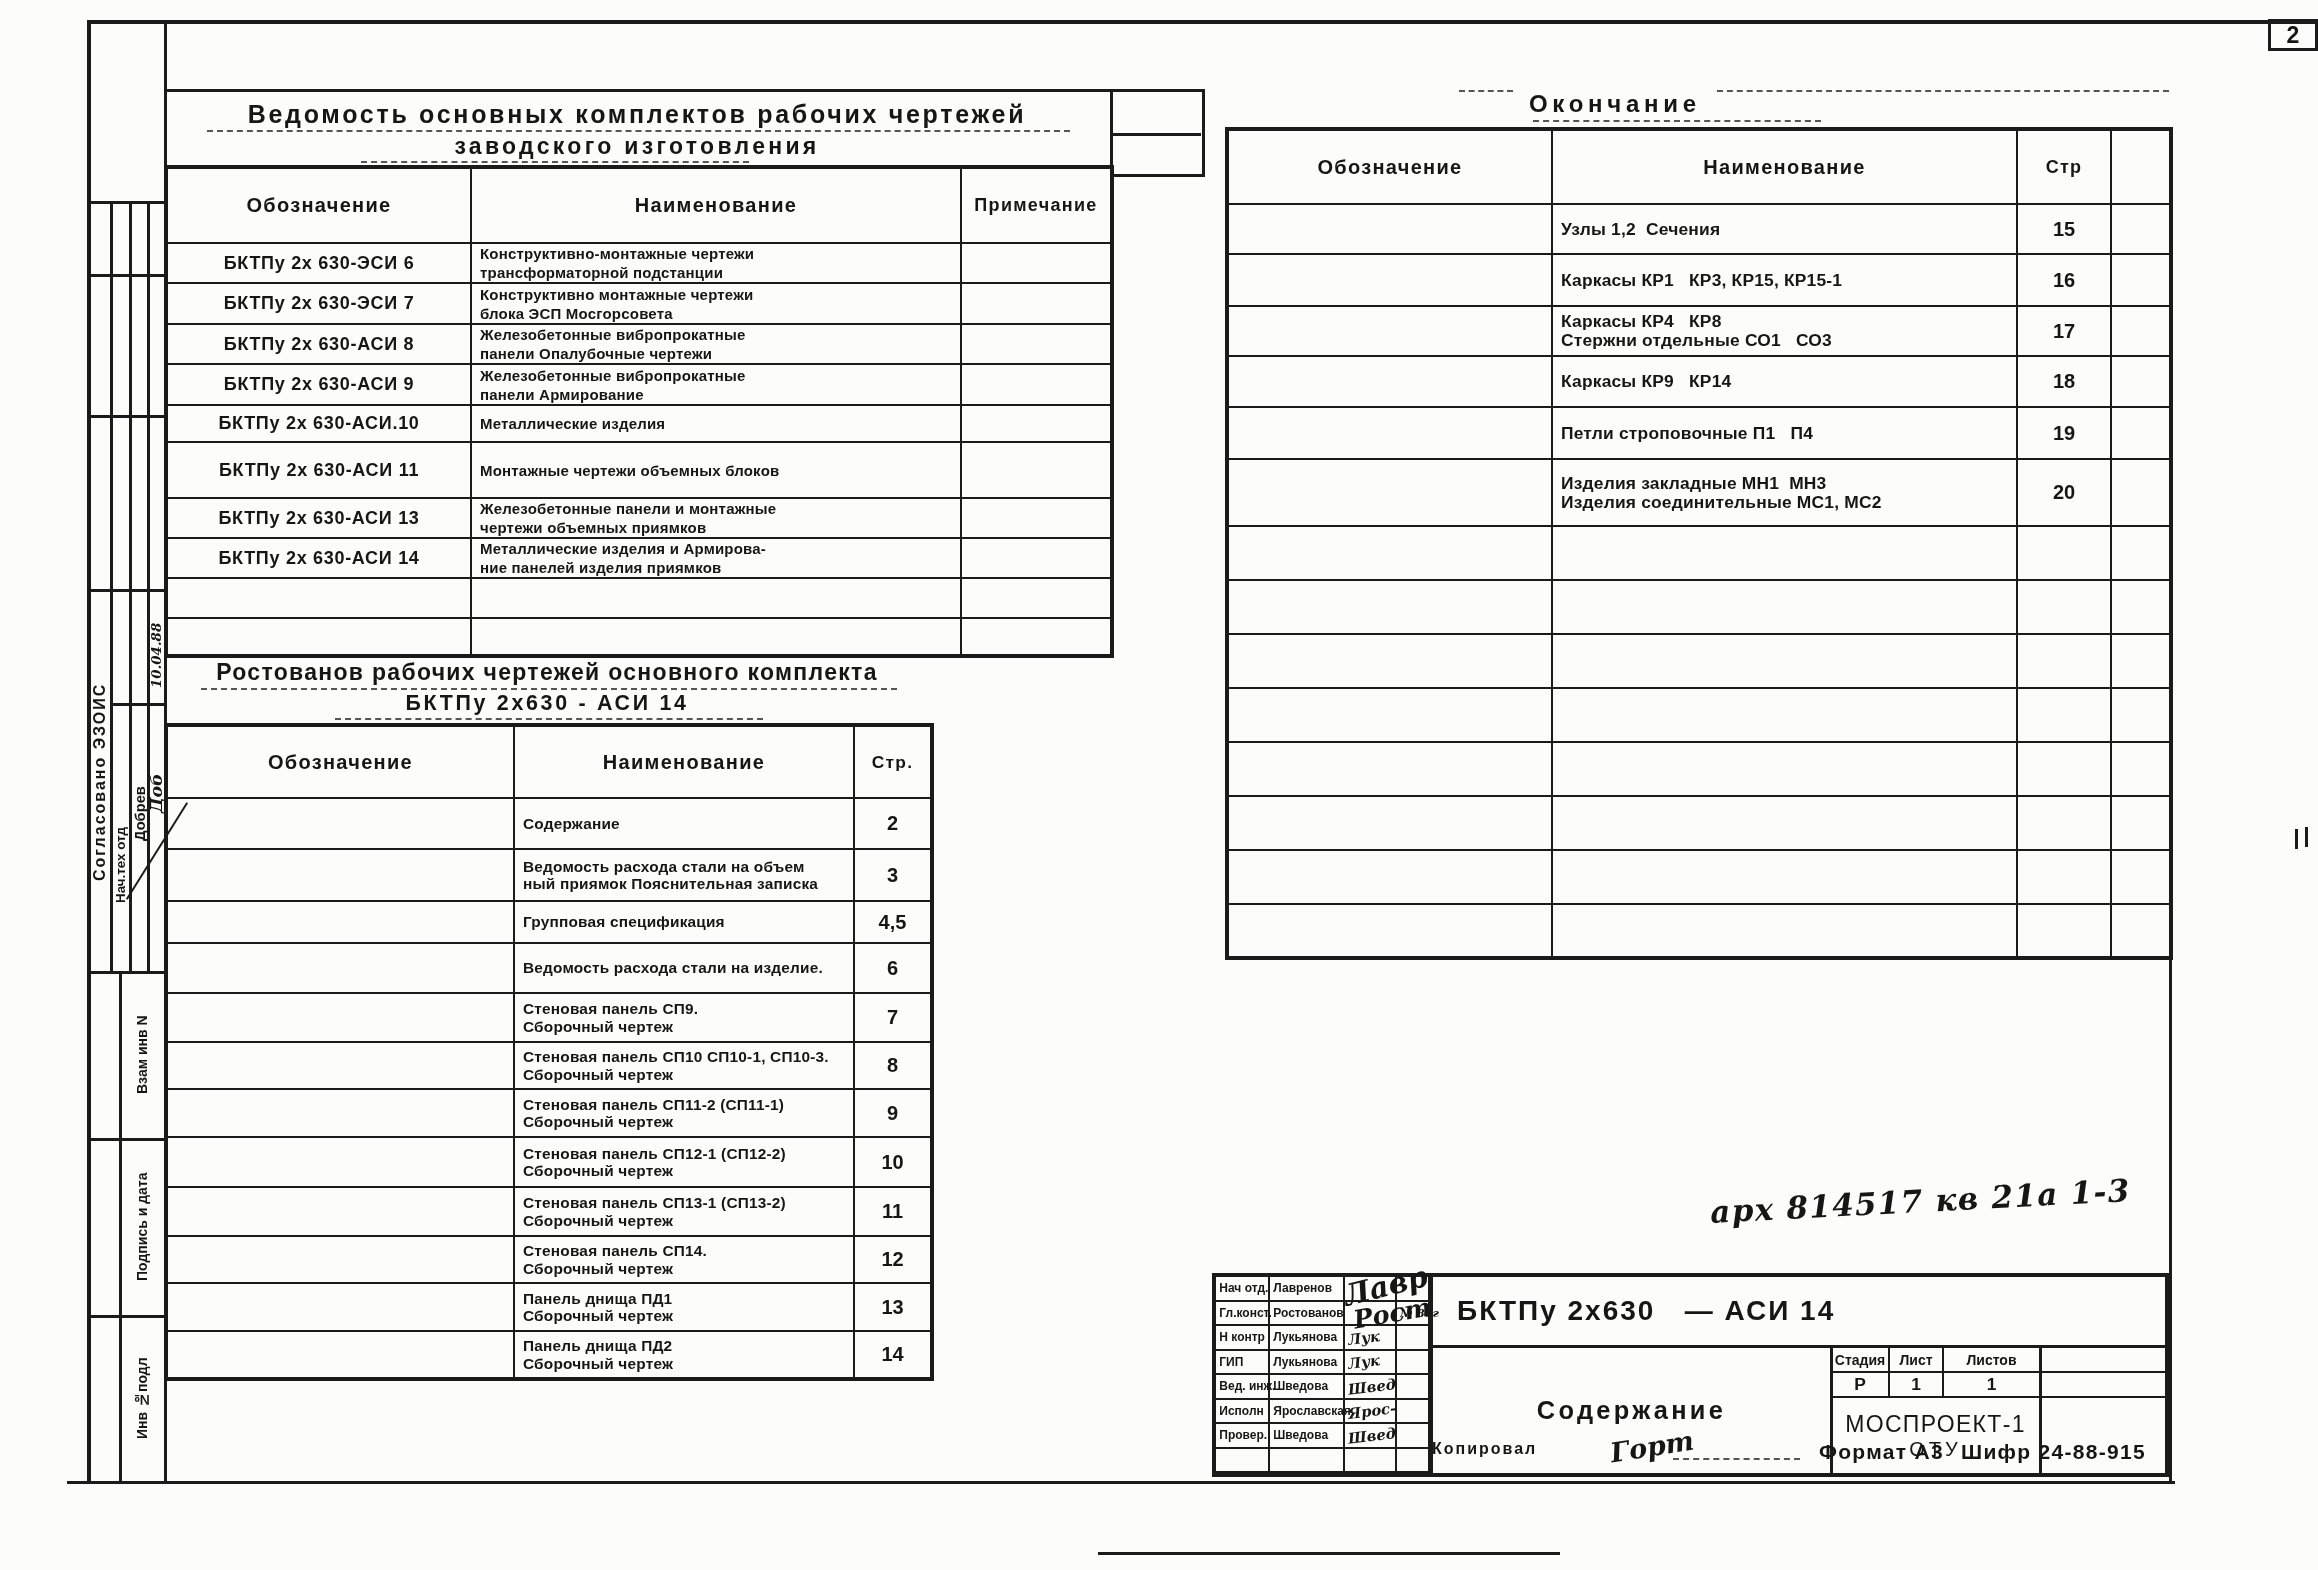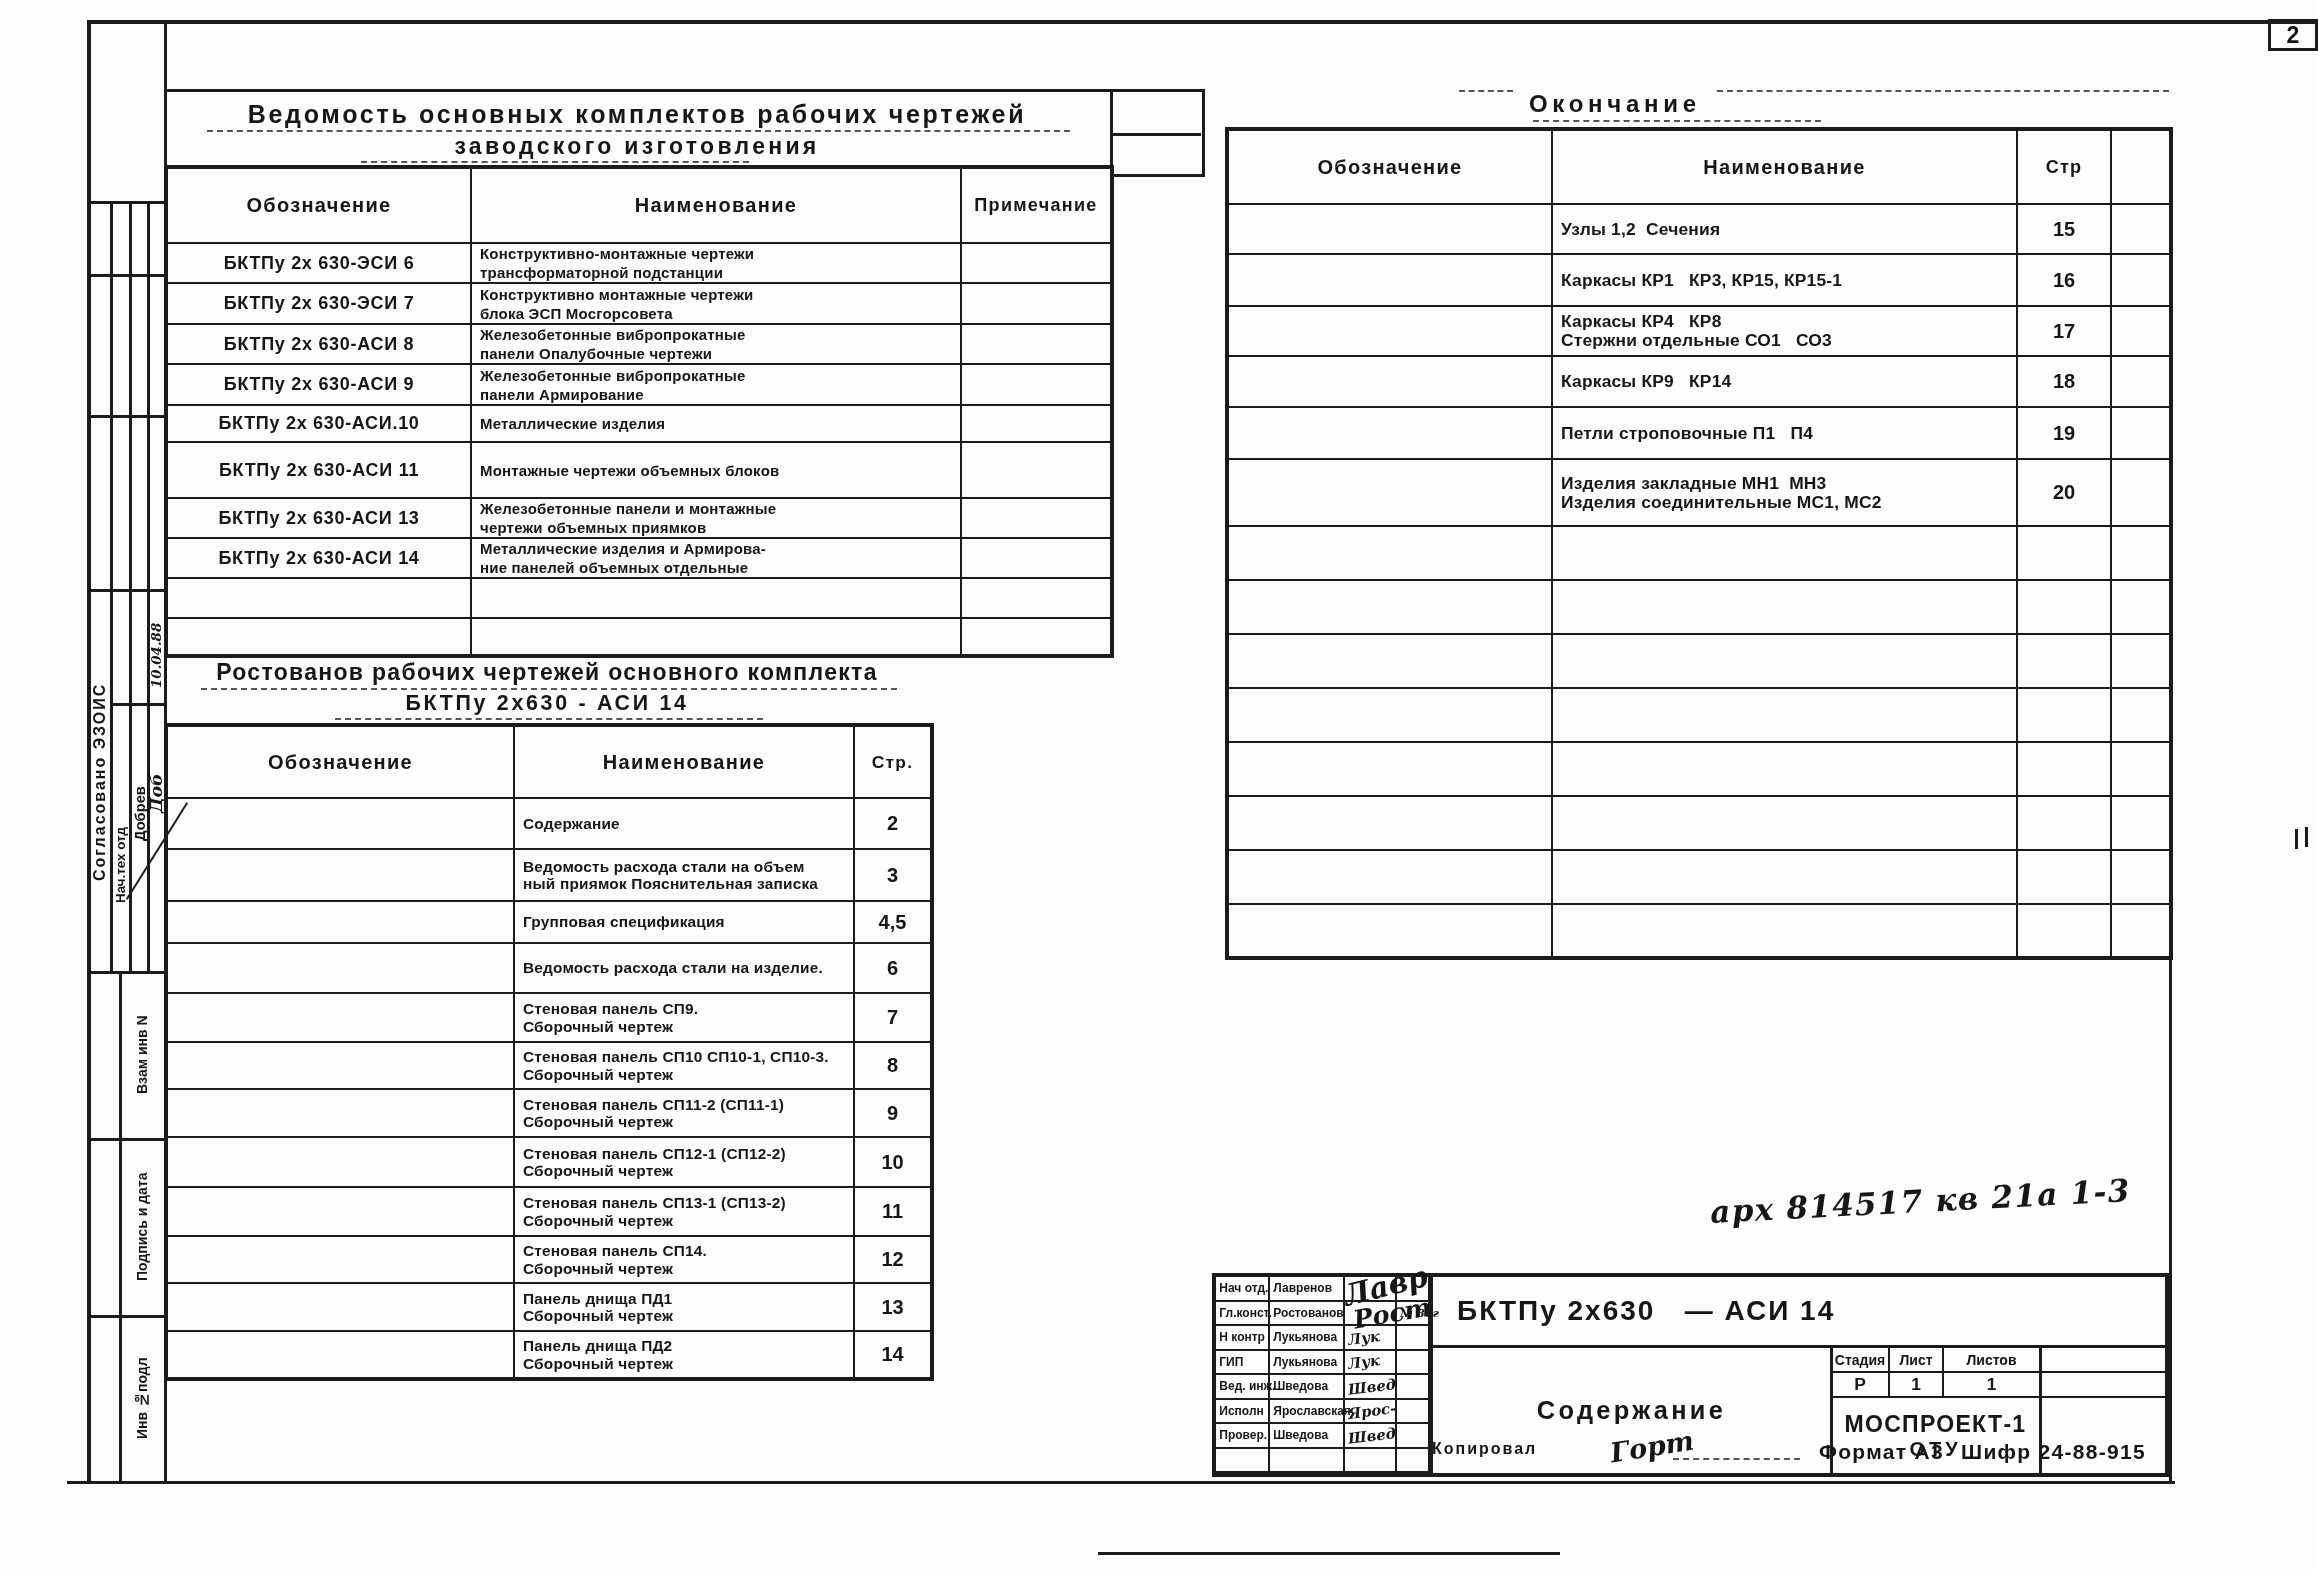--- a/index.html
+++ b/index.html
@@ -158,21 +158,21 @@
       <td class="nm">
             <div>Железобетонные панели и монтажные</div>
             <div>чертежи объемных приямков</div>
           </td>
       <td></td>
     </tr>
     <tr style="height:40px">
       <td class="code">БКТПу 2х 630-АСИ 14</td>
       <td class="nm">
             <div>Металлические изделия и Армирова-</div>
-            <div>ние панелей объемных отдельные</div>
+            <div>ние панелей изделия приямков</div>
           </td>
       <td></td>
     </tr>
     <tr style="height:40px">
           <td></td>
           <td></td>
           <td></td>
         </tr>
     <tr style="height:38px">
           <td></td>
@@ -480,21 +480,21 @@
     </div>
     <div class="cell" style="left:217px;top:71px;width:400px;height:125px;border-right:3.3px solid #1b1b1b;font-size:25.4px;font-weight:700;letter-spacing:3.3px">
       <span>Содержание</span>
     </div>
     <div class="cell" style="left:616px;top:71px;width:58px;height:25.4px;border-right:2px solid #1b1b1b;border-bottom:2px solid #1b1b1b;font-size:14px;font-weight:700">Стадия</div>
     <div class="cell" style="left:674px;top:71px;width:54px;height:25.4px;border-right:2px solid #1b1b1b;border-bottom:2px solid #1b1b1b;font-size:14px;font-weight:700">Лист</div>
     <div class="cell" style="left:728px;top:71px;width:98px;height:25.4px;border-right:3.3px solid #1b1b1b;border-bottom:2px solid #1b1b1b;font-size:14px;font-weight:700">Листов</div>
     <div class="cell" style="left:616px;top:96px;width:58px;height:25px;border-right:2px solid #1b1b1b;border-bottom:2.7px solid #1b1b1b;font-size:17.4px;font-weight:700">Р</div>
     <div class="cell" style="left:674px;top:96px;width:54px;height:25px;border-right:2px solid #1b1b1b;border-bottom:2.7px solid #1b1b1b;font-size:17.4px;font-weight:700">1</div>
     <div class="cell" style="left:728px;top:96px;width:98px;height:25px;border-right:3.3px solid #1b1b1b;border-bottom:2.7px solid #1b1b1b;font-size:17.4px;font-weight:700">1</div>
-    <div class="cell" style="left:616px;top:121px;width:210px;height:75px;border-right:3.3px solid #1b1b1b;flex-direction:column;font-size:23px;font-weight:700;letter-spacing:1.3px">
+    <div class="cell" style="left:616px;top:121px;width:210px;height:75px;border-right:3.3px solid #1b1b1b;flex-direction:column;font-size:23px;font-weight:400;letter-spacing:1.3px">
       <div>МОСПРОЕКТ-1</div>
       <div style="font-size:20px;letter-spacing:4px">ОТУ</div>
     </div>
     <div class="cell" style="left:826px;top:71px;width:123px;height:25.4px;border-bottom:2px solid #1b1b1b"></div>
     <div class="cell" style="left:826px;top:96px;width:123px;height:25px;border-bottom:2.7px solid #1b1b1b"></div>
   </div>
 
   <div class="abs" style="left:1432px;top:1440px;font-size:16px;font-weight:700;letter-spacing:2px">Копировал</div>
   <div class="abs hand" style="left:1610px;top:1431px;font-size:27px;transform:rotate(-9deg)">Горт</div>
   <div class="dl" style="left:1673px;top:1458px;width:127px"></div>

